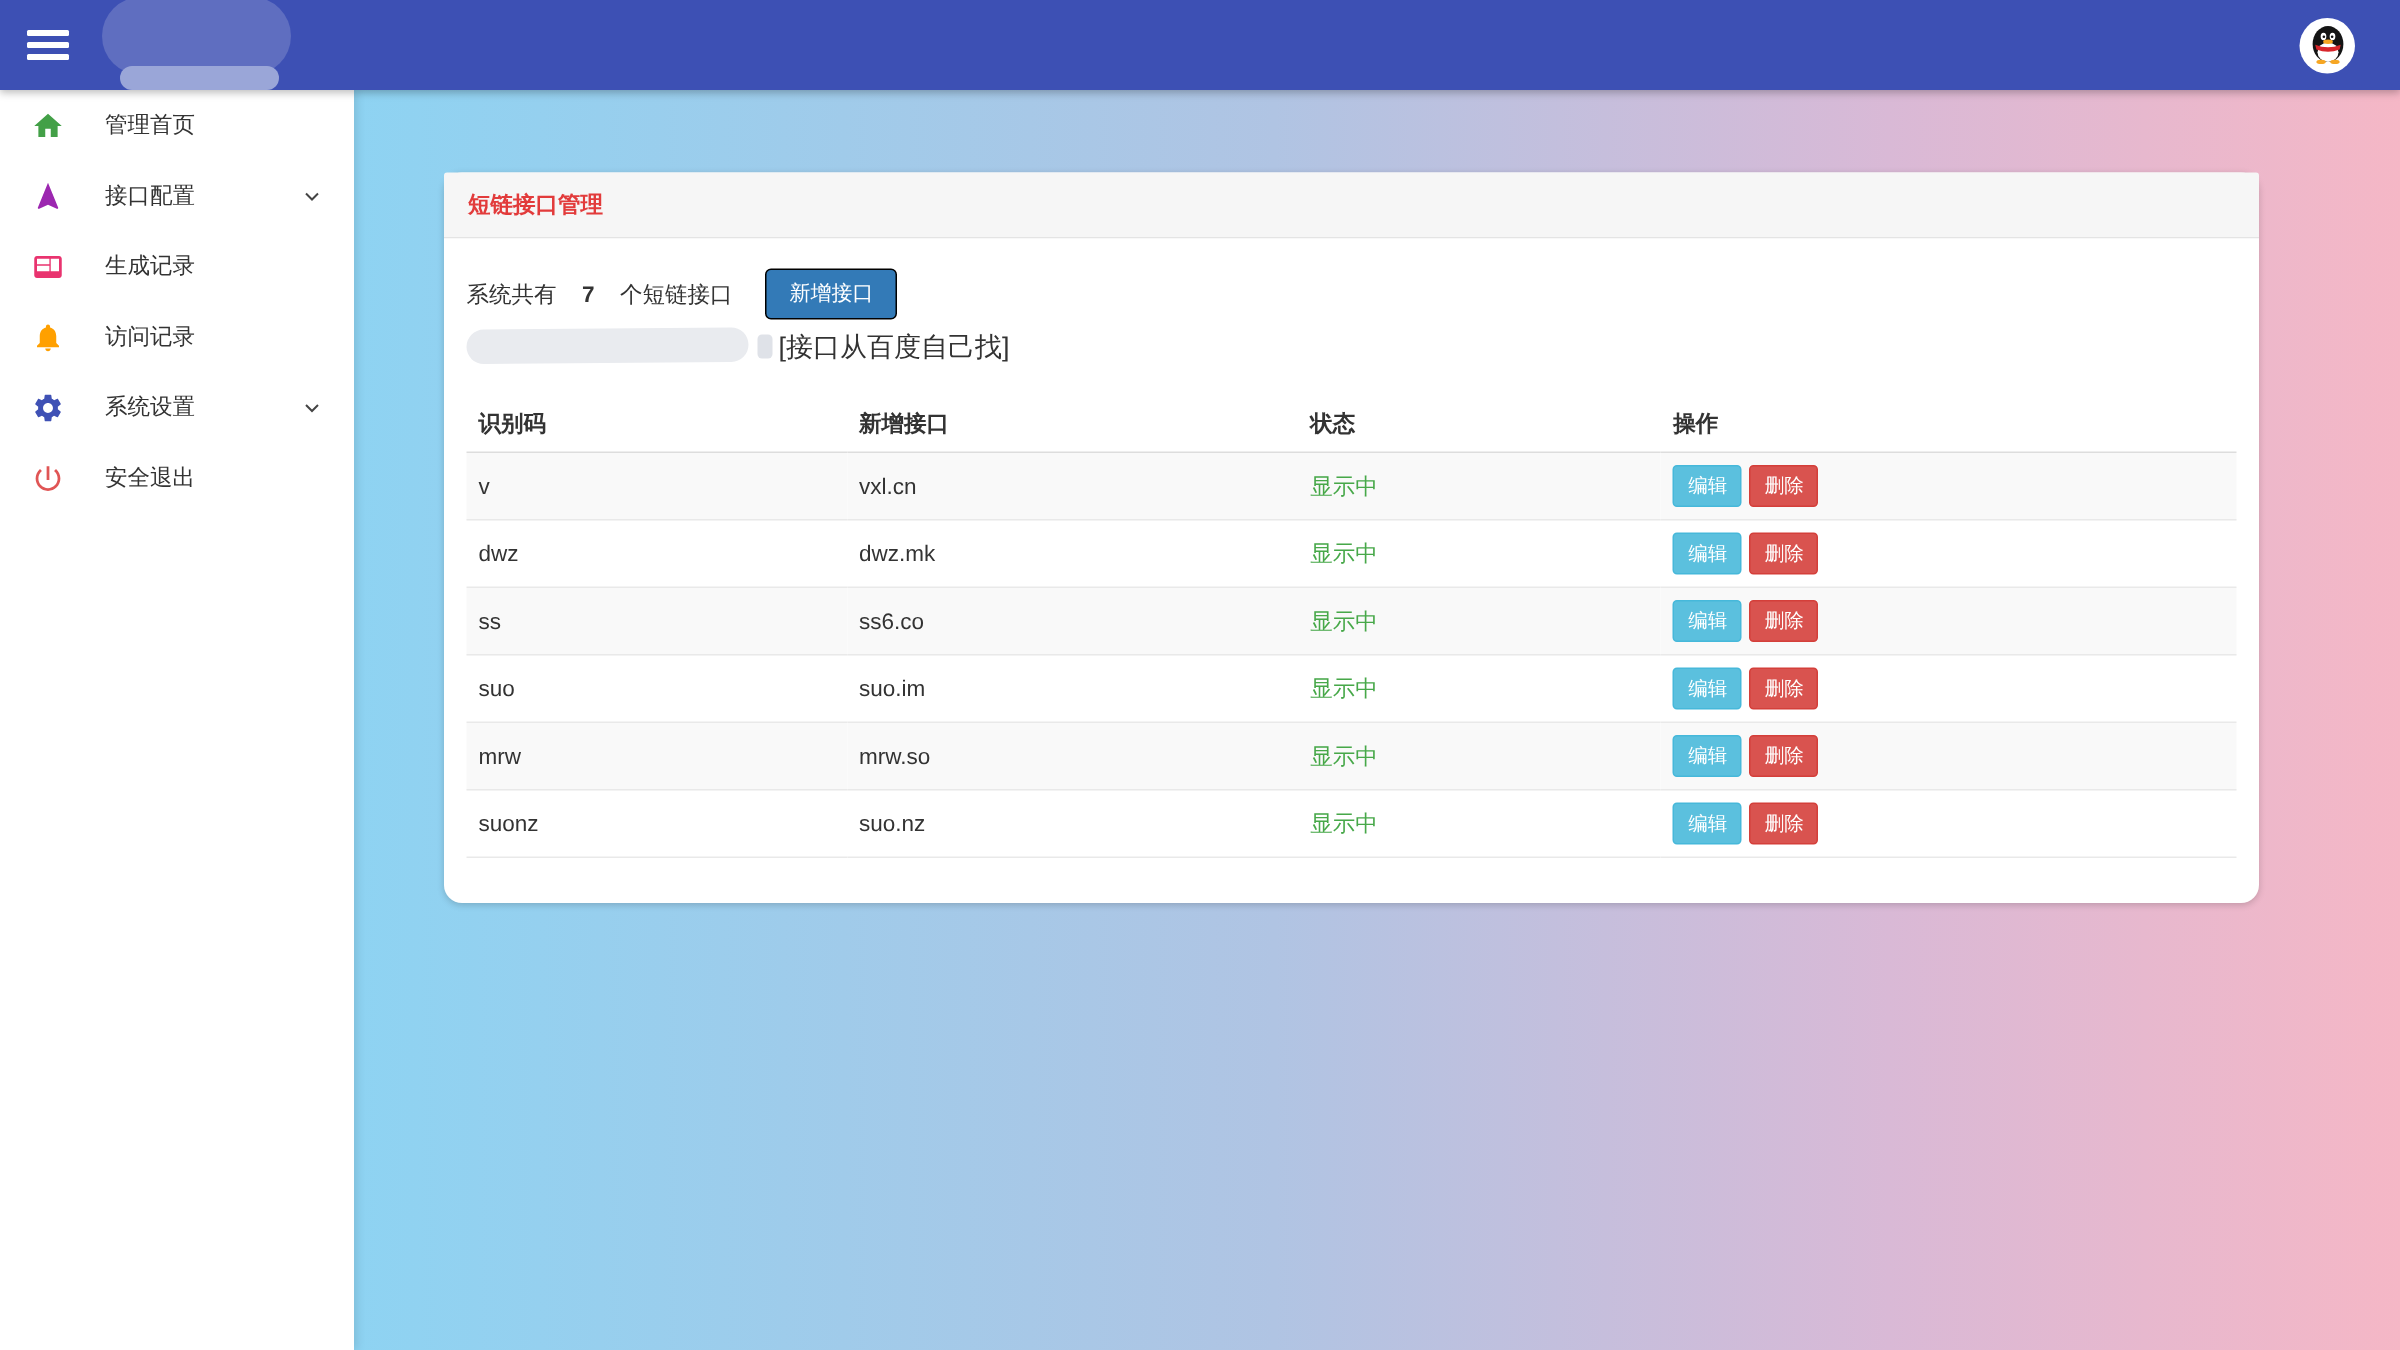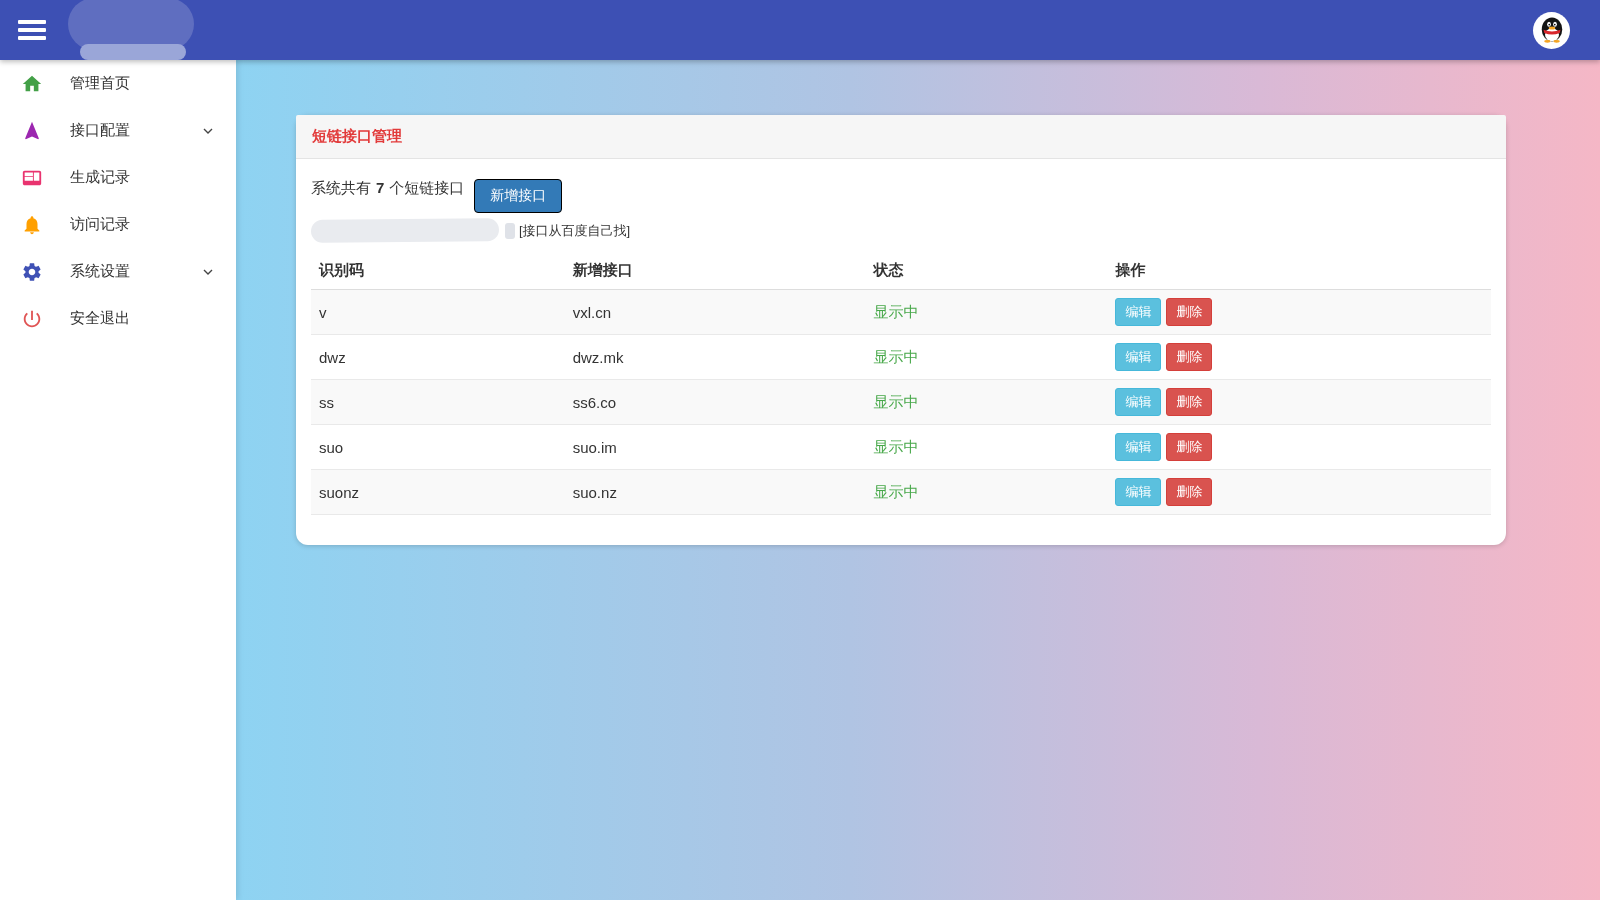--- a/index.html
+++ b/index.html
@@ -42,28 +42,28 @@
     margin: 55px 0 0 60px; width: 1210px; background: #fff;
     border-radius: 12px; box-shadow: 0 1px 5px rgba(0,0,0,.18);
   }
   .panel-heading {
     background: #f6f6f6; border-bottom: 1px solid #e4e4e4;
     padding: 12px 16px; font-size: 15px; font-weight: bold; color: #e23b3b;
     border-radius: 2px 2px 0 0;
   }
   .panel-body { padding: 14px 15px 30px; }
 
-  .summary-row { display: flex; font-size: 15px; margin: 6px 0 4px; }
+  .summary-row { display: flex; align-items: center; font-size: 15px; margin: 6px 0 4px; gap: 12px; }
   .summary-row b { margin: 0 5px; }
   .btn-add {
     margin-left: 10px; background: #337ab7; border: 1px solid #000000; color: #fff;
     font-size: 14px; padding: 7px 15px; border-radius: 4px; cursor: pointer;
     font-family: inherit;
   }
-  .note-row { display: flex; align-items: center; height: 27px; font-size: 13px; color: #333; margin-bottom: 8px; }
+  .note-row { display: flex; align-items: center; height: 27px; font-size: 18px; color: #333; margin-bottom: 20px; }
   .censor-blob { width: 188px; height: 23px; background: #e9ebef; border-radius: 12px; margin-right: 6px; transform: rotate(-0.5deg); }
   .censor-frag { width: 10px; height: 16px; background: #dfe2e8; border-radius: 3px; margin-right: 4px; }
 
   table { width: 100%; border-collapse: collapse; margin-top: 8px; font-size: 15px; }
   th { text-align: left; font-weight: bold; padding: 9px 8px; border-bottom: 1px solid #ddd; color: #333; }
   td { padding: 8px 8px; border-bottom: 1px solid #e9e9e9; color: #333; }
   tbody tr:nth-child(odd) { background: #f9f9f9; }
   .col-code { width: 21.5%; } .col-name { width: 25.5%; } .col-status { width: 20.5%; } .col-action { width: 32.5%; }
   .status { color: #47a849; }
   .btn-edit, .btn-del {
@@ -217,20 +217,26 @@
             <td class="status">显示中</td>
             <td><button class="btn-edit">编辑</button><button class="btn-del">删除</button></td>
           </tr>
           <tr>
             <td>suo</td>
             <td>suo.im</td>
             <td class="status">显示中</td>
             <td><button class="btn-edit">编辑</button><button class="btn-del">删除</button></td>
           </tr>
           <tr>
+            <td>mrw</td>
+            <td>mrw.so</td>
+            <td class="status">显示中</td>
+            <td><button class="btn-edit">编辑</button><button class="btn-del">删除</button></td>
+          </tr>
+          <tr>
             <td>suonz</td>
             <td>suo.nz</td>
             <td class="status">显示中</td>
             <td><button class="btn-edit">编辑</button><button class="btn-del">删除</button></td>
           </tr>
         </tbody>
       </table>
 
     </div>
   </section>

